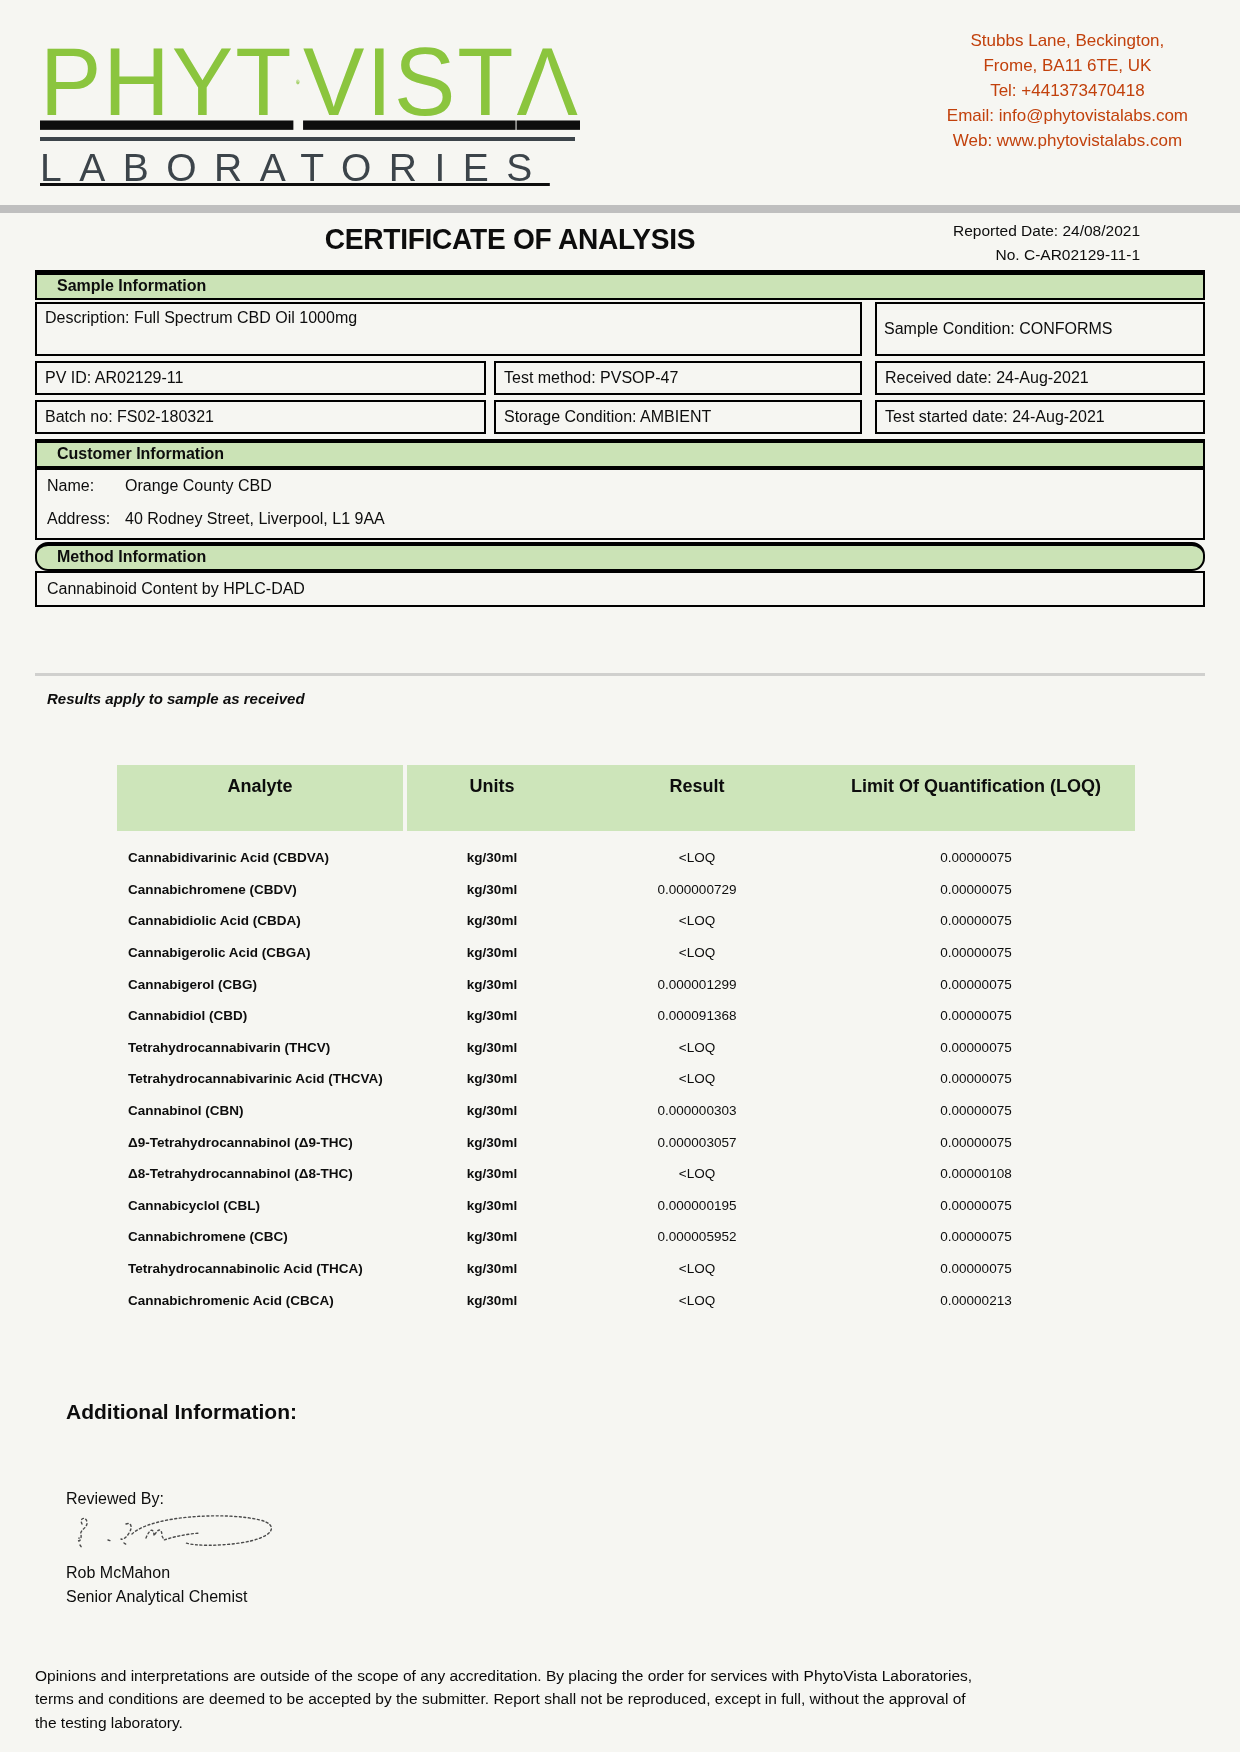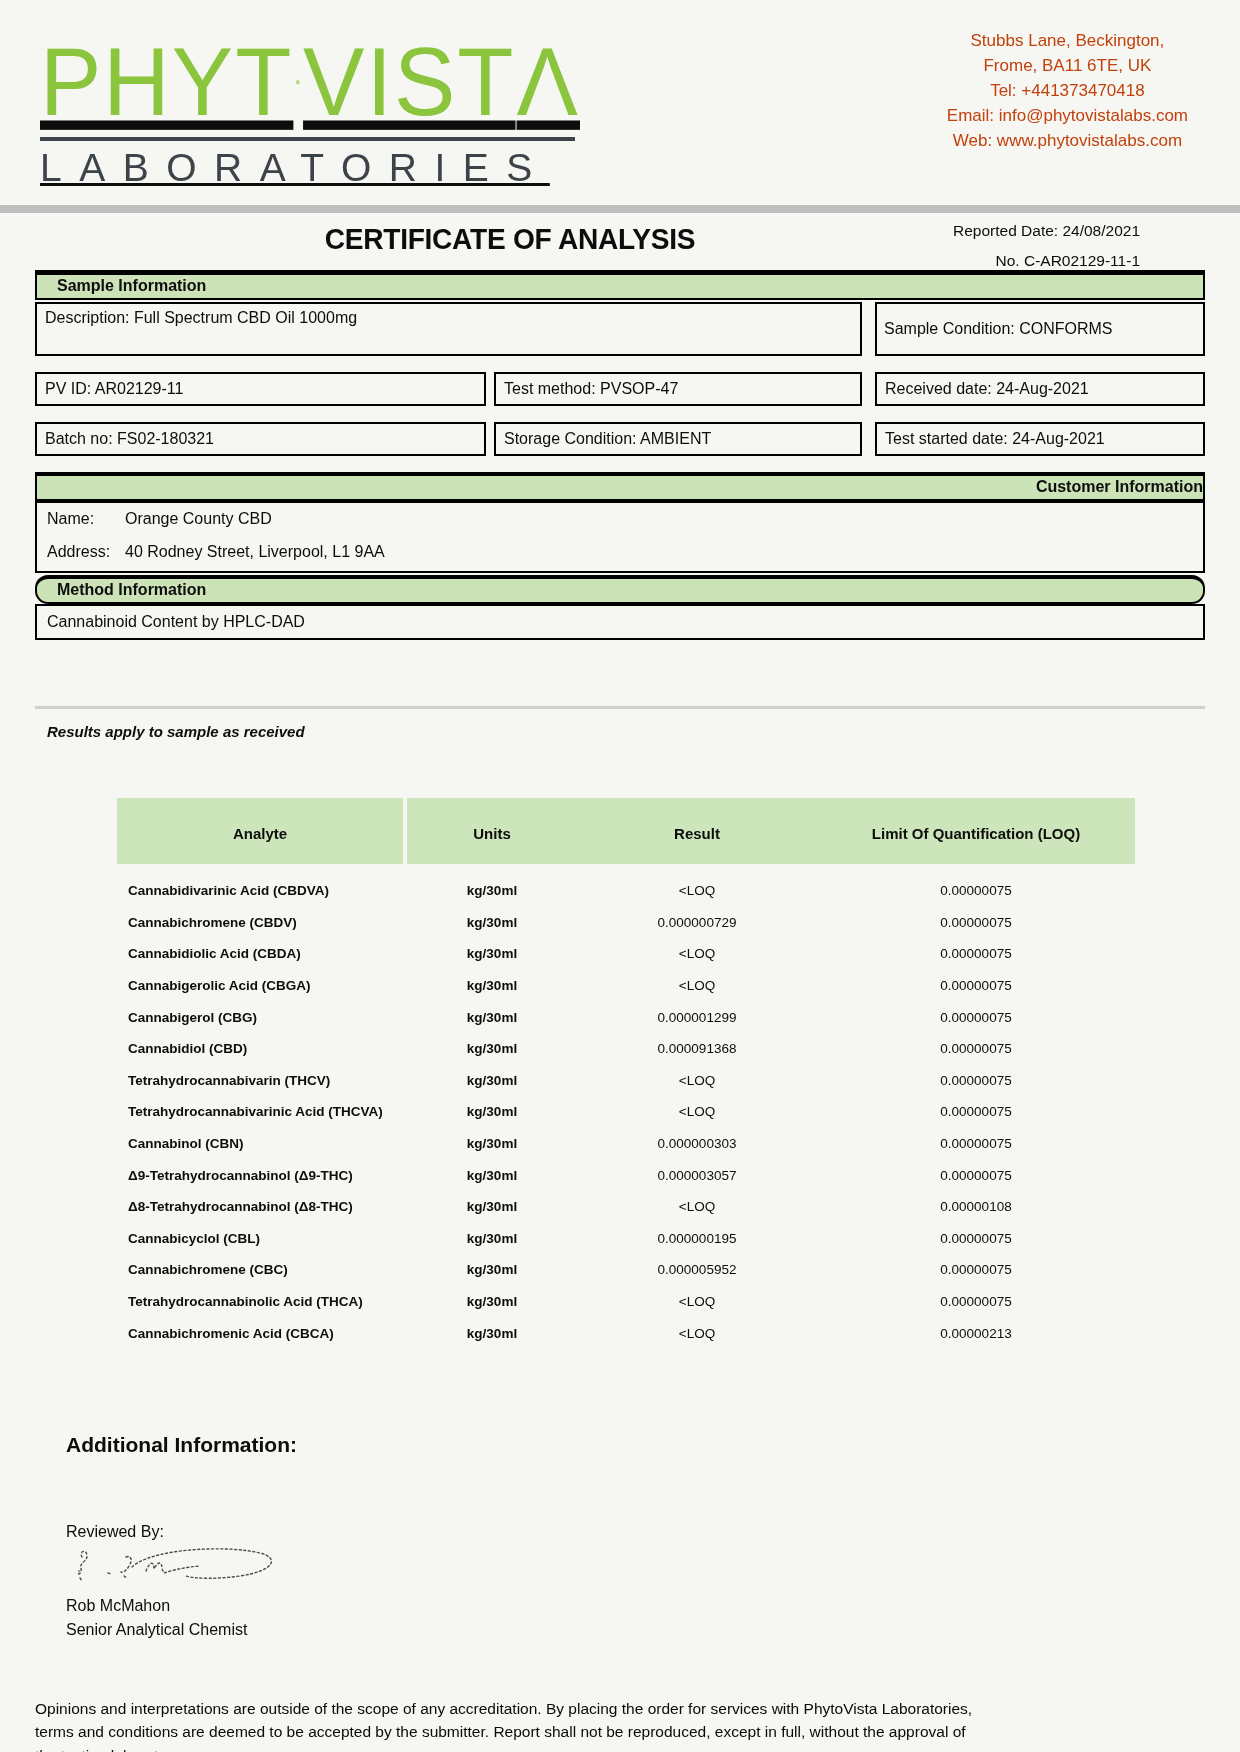--- a/index.html
+++ b/index.html
@@ -31,48 +31,48 @@
   .logo-sub{color:var(--lab-dark);font-size:39px;letter-spacing:17.5px;white-space:nowrap;font-weight:400;}
   .contact{position:absolute;top:28px;right:52px;text-align:center;font-size:17px;line-height:25px;color:#c2410c;}
 
   .gray-bar{height:8px;background:var(--divider-gray);width:100%;}
 
   
   .title-row{position:relative;height:57px;}
   .reported-date{position:absolute;top:9px;right:100px;font-size:15.5px;}
   .coa-title{position:absolute;top:10px;left:0;right:220px;text-align:center;
     font-size:29px;font-weight:700;letter-spacing:-0.3px;transform:scaleX(0.97);transform-origin:center;}
-  .report-no{position:absolute;top:39px;right:100px;font-size:15.5px;}
+  .report-no{position:absolute;top:33px;right:100px;font-size:15.5px;}
 
   
   .info{margin:0 35px;width:1170px;}
   .sec-bar{background:var(--section-bar-green);border-top:5px solid #000;border-bottom:2px solid #000;
     border-left:2px solid #000;border-right:2px solid #000;
     font-weight:700;font-size:16px;padding:2px 0 3px 20px;}
   .sec-bar.thin-top{border-top-width:4px;}
   .grid-5{display:grid;grid-template-columns:451px 8px 368px 13px 330px;}
   .box{border:2px solid #000;background:transparent;font-size:16px;}
   .desc-box{grid-column:1 / span 3;height:54px;padding:5px 8px;}
   .cond-box{grid-column:5;height:54px;display:flex;align-items:center;padding-left:7px;}
   .cell-box{height:34px;display:flex;align-items:center;padding-left:8px;}
-  .mt2{margin-top:2px;border-radius:13px;} .mt5{margin-top:16px;text-align:right;}
+  .mt2{margin-top:2px;border-radius:13px;} .mt5{margin-top:5px;}
   .cust-box{height:72px;padding:7px 10px 0 10px;}
   .cust-line{margin-bottom:15px;display:flex;}
   .cust-line .lbl{min-width:78px;}
   .method-box{height:36px;display:flex;align-items:center;padding-left:10px;}
 
   
   .thin-rule{height:3px;background:#d0d0ce;margin:66px 35px 0 35px;}
   .results-note{margin:14px 0 0 47px;font-size:15px;font-weight:700;font-style:italic;}
 
   
   .rtable{margin:58px 0 0 117px;width:1018px;}
   .t-grid{display:grid;grid-template-columns:286px 4px 170px 240px 318px;}
-  .t-head .hc{background:var(--table-header-green);font-weight:700;font-size:15px;
-    padding-top:27px;text-align:center;height:66px;}
+  .t-head .hc{background:var(--table-header-green);font-weight:700;font-size:18px;
+    padding-top:11px;text-align:center;height:66px;}
   .t-head .h-analyte{grid-column:1;}
   .t-head .h-gap{grid-column:2;background:transparent;}
   .t-head .h-units{grid-column:3;}
   .t-head .h-result{grid-column:4;}
   .t-head .h-loq{grid-column:5;}
   .t-body{padding-top:11px;}
   .t-row{display:grid;grid-template-columns:286px 4px 170px 240px 318px;height:31.6px;align-items:center;}
   .t-row .c{font-size:13.5px;}
   .t-row .analyte{grid-column:1;font-weight:700;padding-left:11px;}
   .t-row .units{grid-column:3;font-weight:700;text-align:center;}

